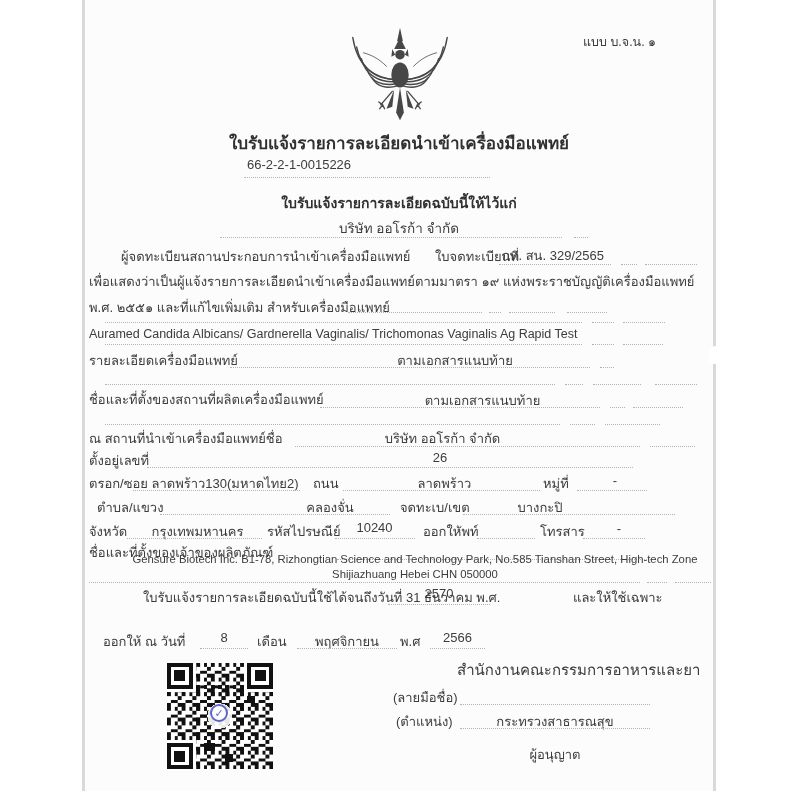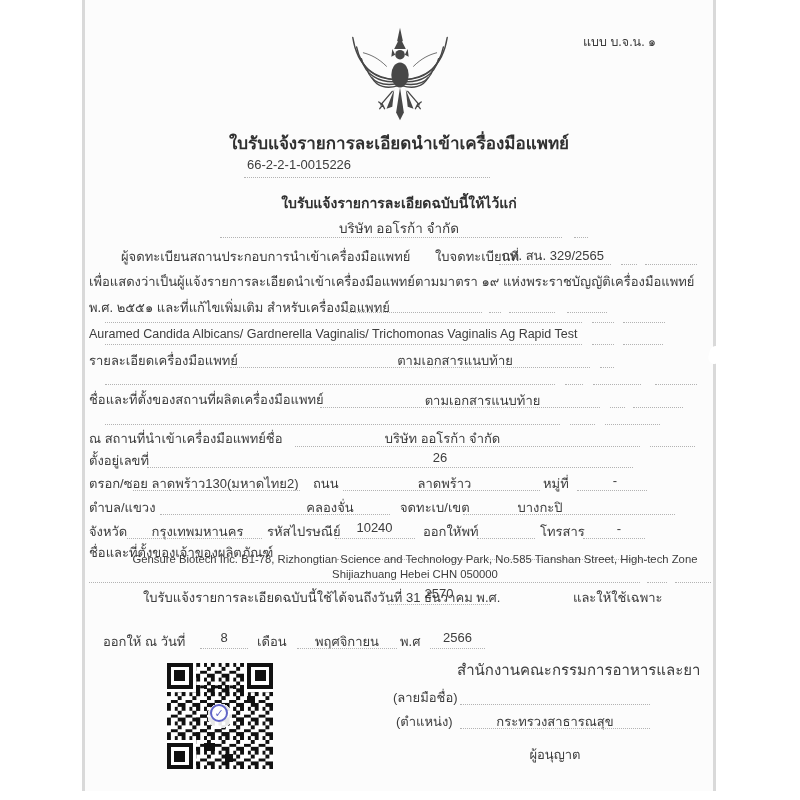--- a/index.html
+++ b/index.html
@@ -131,21 +131,21 @@
   <span class="t" style="left:4px;top:473px">ตรอก/ซอย</span>
   <span class="t ctr" style="left:55px;top:473px;width:170px">ลาดพร้าว130(มหาดไทย2)</span>
   <span class="t" style="left:228px;top:473px">ถนน</span>
   <span class="t ctr" style="left:262px;top:473px;width:195px">ลาดพร้าว</span>
   <span class="t" style="left:458px;top:473px">หมู่ที่</span>
   <span class="t ctr" style="left:495px;top:473px;width:70px">-</span>
   <i class="ln" style="left:48px;top:490px;width:167px"></i>
   <i class="ln" style="left:258px;top:490px;width:197px"></i>
   <i class="ln" style="left:492px;top:490px;width:70px"></i>
 
-  <span class="t" style="left:4px;top:497px">ตำบล/แขวง</span>
+  <span class="t" style="left:12px;top:497px">ตำบล/แขวง</span>
   <span class="t ctr" style="left:135px;top:497px;width:220px">คลองจั่น</span>
   <span class="t" style="left:315px;top:497px">จดทะเบ/เขต</span>
   <span class="t ctr" style="left:380px;top:497px;width:150px">บางกะปิ</span>
   <i class="ln" style="left:75px;top:514px;width:230px"></i>
   <i class="ln" style="left:378px;top:514px;width:212px"></i>
 
   <span class="t" style="left:4px;top:521px">จังหวัด</span>
   <span class="t ctr" style="left:45px;top:521px;width:135px">กรุงเทพมหานคร</span>
   <span class="t" style="left:182px;top:521px">รหัสไปรษณีย์</span>
   <span class="t ctr" style="left:252px;top:520px;width:75px">10240</span>

